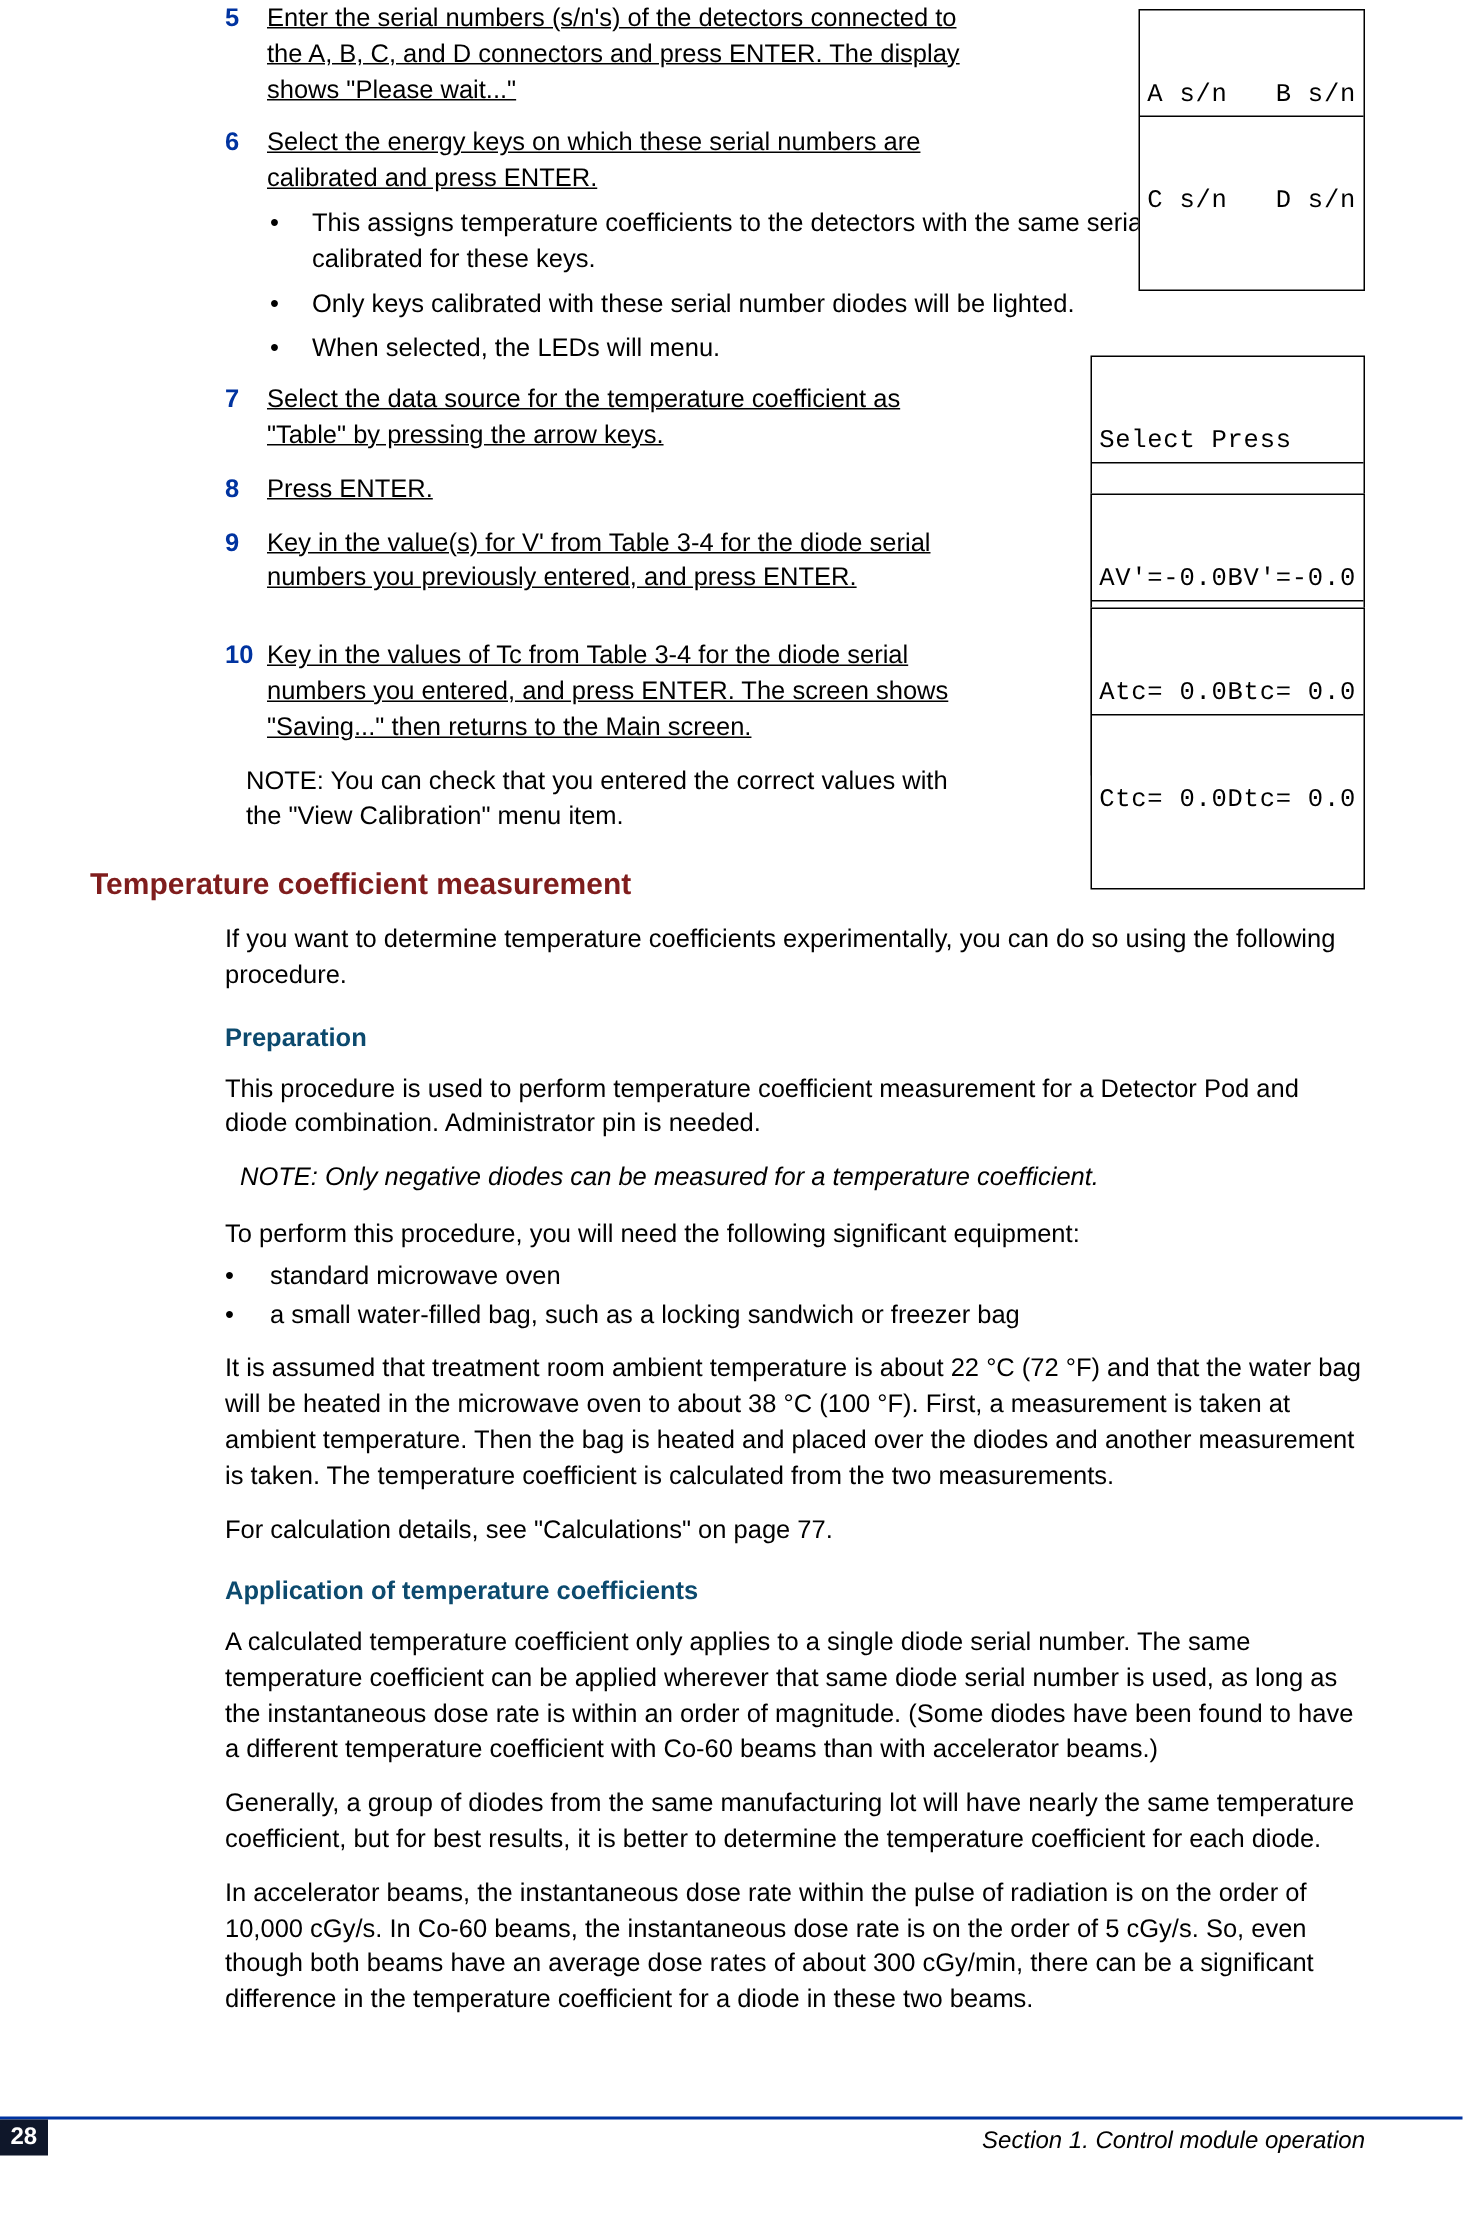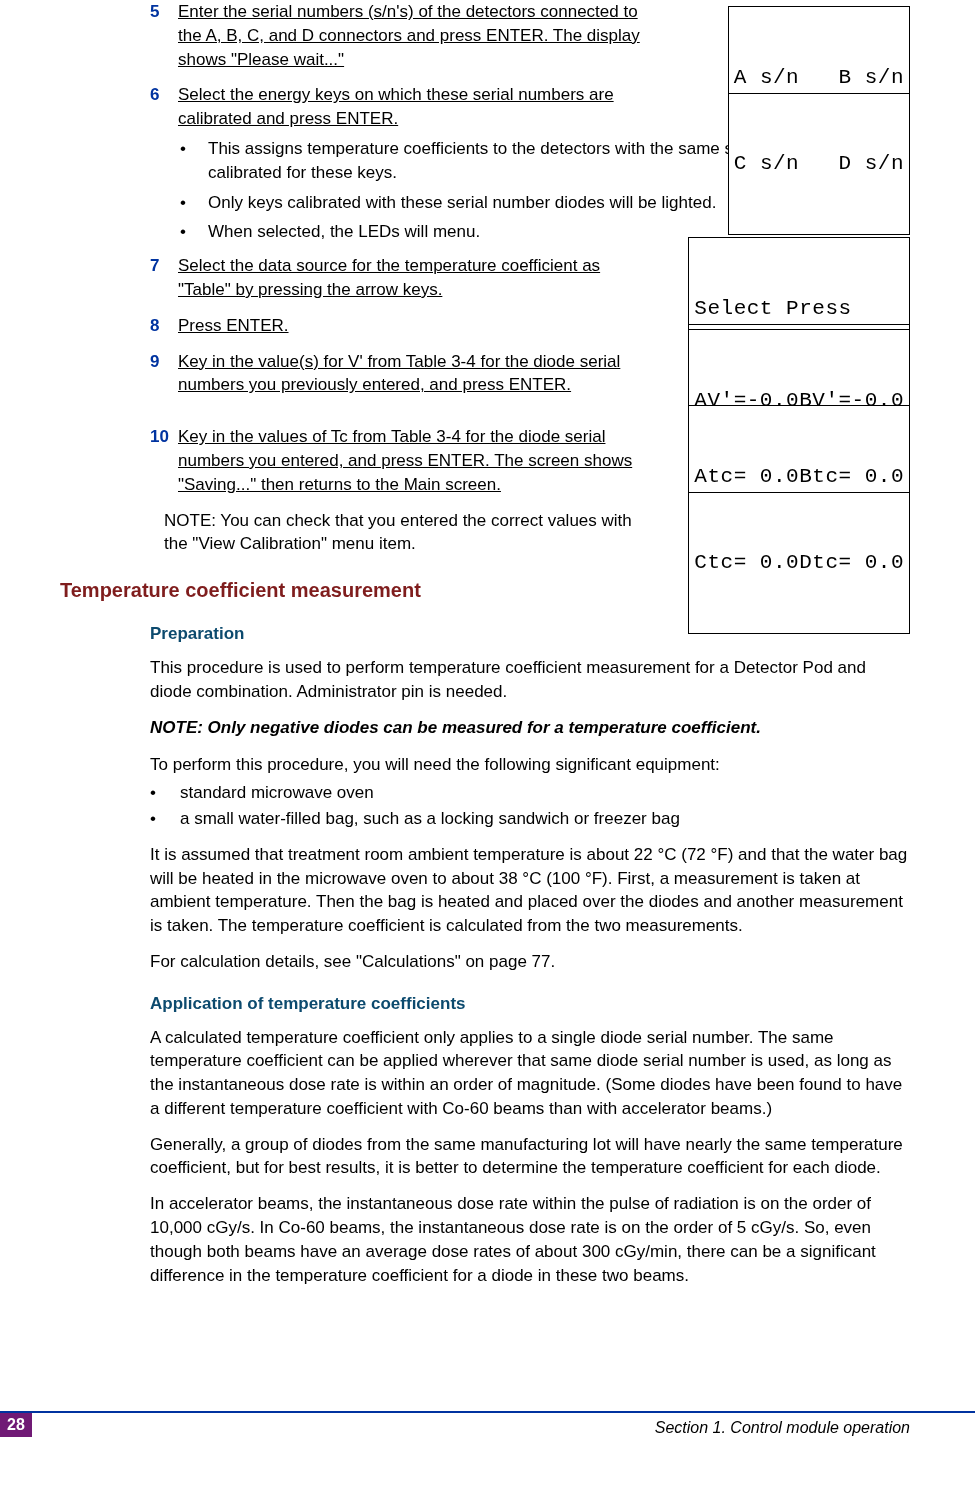--- a/index.html
+++ b/index.html
@@ -63,21 +63,21 @@
     }
     .bullet-line .dot {
       min-width: 30px;
       flex-shrink: 0;
     }
     .lcd {
       font-family: 'Courier New', monospace;
       border: 1px solid #000;
       display: inline-block;
       white-space: pre;
-      font-size: 21px;
+      font-size: 17px;
       line-height: 1.3;
       letter-spacing: 0.5px;
       background: #fff;
     }
     .lcd span {
       display: block;
       padding: 2px 5px;
     }
     .lcd span:first-child {
       border-bottom: 1px solid #000;
@@ -89,22 +89,21 @@
     .lcd-1 { top: 6px; }
     .lcd-2 { top: 237px; }
     .lcd-3 { top: 329px; }
     .lcd-4 { top: 405px; }
     .note {
       margin: 8px 0 14px 14px;
       max-width: 490px;
     }
     .note-wide {
       font-style: italic;
-      margin: 8px 0 14px 0;
-      font-weight: bold;
+      margin: 8px 0 14px 10px;
     }
     h2.section-h {
       color: #7f1d1d;
       font-weight: bold;
       font-size: 20px;
       margin: 20px 0 10px 0;
       padding-left: 0;
     }
     h3.sub-h {
       color: #0c4a6e;
@@ -122,21 +121,21 @@
       right: 0;
       padding: 0 65px 0 32px;
       border-top: 2.5px solid #0033a0;
       padding-top: 4px;
       display: flex;
       justify-content: space-between;
       font-style: italic;
       font-size: 16px;
     }
     .page-num {
-      background: #701a75;
+      background: #0f172a;
       color: #fff;
       font-weight: bold;
       font-style: normal;
       padding: 0 7px;
       margin-left: -32px;
       margin-top: -4px;
       height: 24px;
       line-height: 24px;
       display: inline-block;
     }
@@ -214,20 +213,21 @@
       <div class="step-num">10</div>
       <div class="step-body step-text">Key in the values of Tc from Table 3-4 for the diode serial numbers you entered, and press ENTER. The screen shows "Saving..." then returns to the Main screen.</div>
     </div>
 
     <div class="note">NOTE: You can check that you entered the correct values with the "View Calibration" menu item.</div>
   </div>
 
   <h2 class="section-h">Temperature coefficient measurement</h2>
 
   <div class="content">
+    <p class="body-p">If you want to determine temperature coefficients experimentally, you can do so using the following procedure.</p>
 
     <h3 class="sub-h">Preparation</h3>
     <p class="body-p">This procedure is used to perform temperature coefficient measurement for a Detector Pod and diode combination. Administrator pin is needed.</p>
     <div class="note-wide">NOTE: Only negative diodes can be measured for a temperature coefficient.</div>
     <p class="body-p" style="margin-bottom:4px;">To perform this procedure, you will need the following significant equipment:</p>
 
     <div class="bullet-line">
       <div class="dot">•</div>
       <div>standard microwave oven</div>
     </div>

